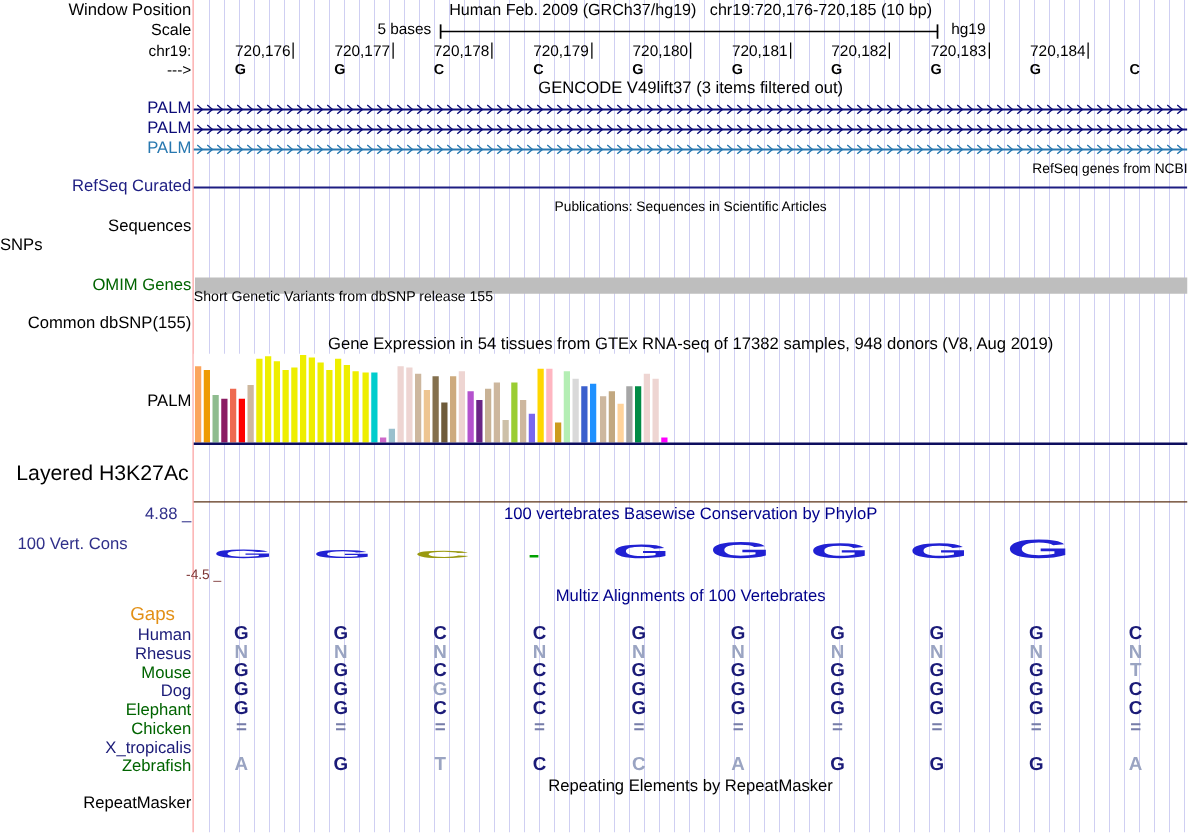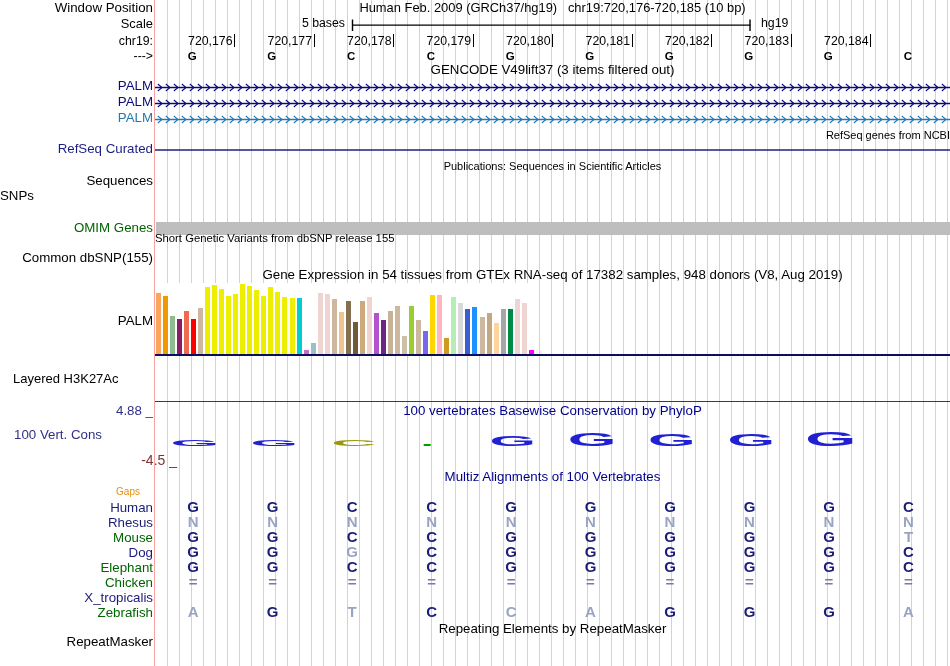--- a/index.html
+++ b/index.html
@@ -107,28 +107,28 @@
 <div style="position:absolute;left:472.4px;top:307px;width:5.1px;height:46.5px;background:#1E90FF"></div>
 <div style="position:absolute;left:479.5px;top:317px;width:5.1px;height:36.5px;background:#CDB79E"></div>
 <div style="position:absolute;left:486.5px;top:313px;width:5.1px;height:40.5px;background:#C2A880"></div>
 <div style="position:absolute;left:493.5px;top:323px;width:5.1px;height:30.5px;background:#FFD39B"></div>
 <div style="position:absolute;left:500.6px;top:309px;width:5.1px;height:44.5px;background:#A6A6A6"></div>
 <div style="position:absolute;left:507.6px;top:309px;width:5.1px;height:44.5px;background:#008B45"></div>
 <div style="position:absolute;left:514.6px;top:299px;width:5.1px;height:54.5px;background:#EED5D2"></div>
 <div style="position:absolute;left:521.7px;top:303px;width:5.1px;height:50.5px;background:#EED5D2"></div>
 <div style="position:absolute;left:528.7px;top:350px;width:5.1px;height:3.5px;background:#FF00FF"></div>
 <div style="position:absolute;left:155px;top:353.5px;width:795px;height:2.4px;background:#0D0D5E"></div>
-<div style="position:absolute;top:372px;left:13px;font-size:13px;line-height:14.3px;color:#000;white-space:pre">Layered H3K27Ac</div>
+<div style="position:absolute;top:372px;left:13px;font-size:17px;line-height:14.3px;color:#000;white-space:pre">Layered H3K27Ac</div>
 <div style="position:absolute;left:155px;top:401.2px;width:795px;height:1.2px;background:#5C3317"></div>
 <div style="position:absolute;top:404px;left:0;width:153px;text-align:right;font-size:13.3px;line-height:14.3px;color:#30308A;white-space:pre">4.88 _</div>
 <div style="position:absolute;top:404px;left:155px;width:795px;text-align:center;font-size:13.3px;line-height:14.3px;color:#00008B;white-space:pre">100 vertebrates Basewise Conservation by PhyloP</div>
 <div style="position:absolute;top:428px;left:14px;font-size:13.3px;line-height:14.3px;color:#30308A;white-space:pre">100 Vert. Cons</div>
-<div style="position:absolute;top:452.5px;left:0;width:177px;text-align:right;font-size:14px;line-height:14.3px;color:#7B3333;white-space:pre">-4.5 _</div>
+<div style="position:absolute;top:452.5px;left:0;width:177px;text-align:right;font-size:11px;line-height:14.3px;color:#7B3333;white-space:pre">-4.5 _</div>
 <div style="position:absolute;top:470px;left:155px;width:795px;text-align:center;font-size:13.3px;line-height:14.3px;color:#00008B;white-space:pre">Multiz Alignments of 100 Vertebrates</div>
-<div style="position:absolute;top:485px;left:0;width:140px;text-align:right;font-size:10px;line-height:14.3px;color:#E29016;white-space:pre">Gaps</div>
+<div style="position:absolute;top:485px;left:0;width:140px;text-align:right;font-size:15px;line-height:14.3px;color:#E29016;white-space:pre">Gaps</div>
 <div style="position:absolute;top:501px;left:0;width:153px;text-align:right;font-size:13.3px;line-height:14.3px;color:#1B1B78;white-space:pre">Human</div>
 <div style="position:absolute;top:499.4px;left:178.1px;width:30px;text-align:center;font-size:15px;line-height:16.0px;font-weight:bold;color:#1B1B78">G</div>
 <div style="position:absolute;top:499.4px;left:257.6px;width:30px;text-align:center;font-size:15px;line-height:16.0px;font-weight:bold;color:#1B1B78">G</div>
 <div style="position:absolute;top:499.4px;left:337.1px;width:30px;text-align:center;font-size:15px;line-height:16.0px;font-weight:bold;color:#1B1B78">C</div>
 <div style="position:absolute;top:499.4px;left:416.6px;width:30px;text-align:center;font-size:15px;line-height:16.0px;font-weight:bold;color:#1B1B78">C</div>
 <div style="position:absolute;top:499.4px;left:496.1px;width:30px;text-align:center;font-size:15px;line-height:16.0px;font-weight:bold;color:#1B1B78">G</div>
 <div style="position:absolute;top:499.4px;left:575.5px;width:30px;text-align:center;font-size:15px;line-height:16.0px;font-weight:bold;color:#1B1B78">G</div>
 <div style="position:absolute;top:499.4px;left:655.0px;width:30px;text-align:center;font-size:15px;line-height:16.0px;font-weight:bold;color:#1B1B78">G</div>
 <div style="position:absolute;top:499.4px;left:734.5px;width:30px;text-align:center;font-size:15px;line-height:16.0px;font-weight:bold;color:#1B1B78">G</div>
 <div style="position:absolute;top:499.4px;left:814.0px;width:30px;text-align:center;font-size:15px;line-height:16.0px;font-weight:bold;color:#1B1B78">G</div>

